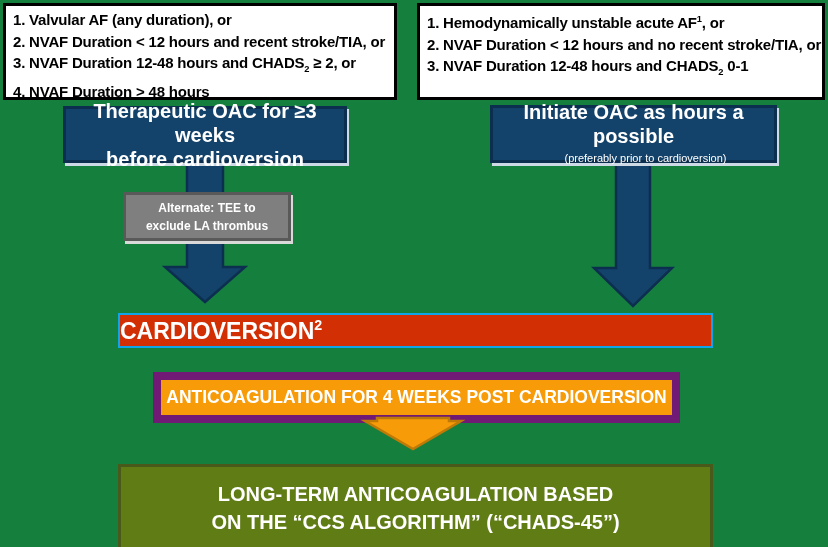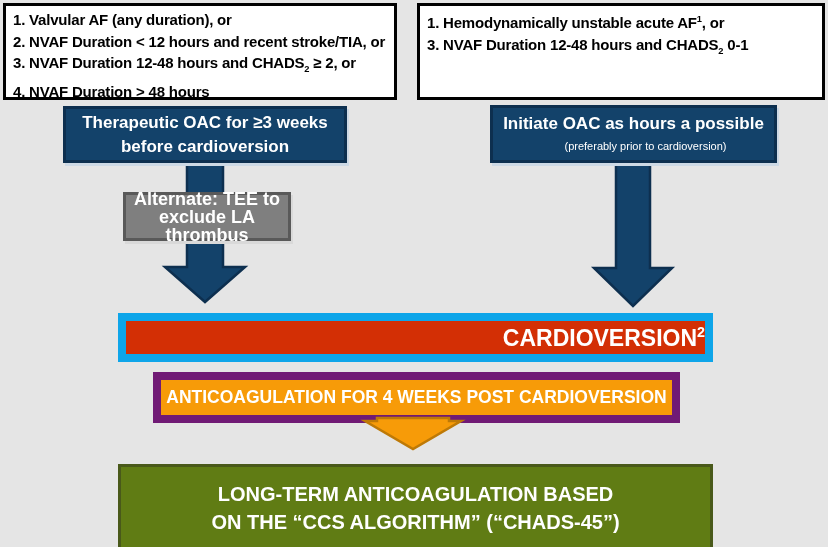--- a/index.html
+++ b/index.html
@@ -1,51 +1,51 @@
 <!DOCTYPE html>
 <html><head>
 <meta charset="utf-8">
 <style>
   html,body{margin:0;padding:0;background:#fff;}
   .canvas{
-    position:relative;width:828px;height:547px;background:#e5e5e5;overflow:hidden;
+    position:relative;width:828px;height:547px;background:#15803d;overflow:hidden;
     font-family:"Liberation Sans",sans-serif;
   }
   .abs{position:absolute;box-sizing:border-box;}
   
   .criteria{
     border:3px solid #000;background:#fff;color:#000;
     font-size:15px;font-weight:bold;line-height:21.5px;letter-spacing:-0.2px;
     padding:3px 7px;white-space:nowrap;z-index:2;
   }
   .criteria-left{left:3px;top:3px;width:394px;height:97px;}
   .criteria-right{left:417px;top:3px;width:408px;height:97px;}
   
   .bluebox{
     background:#13426A;border:3px solid #0D2F4F;color:#fff;text-align:center;
     display:flex;flex-direction:column;justify-content:center;z-index:2;
     box-shadow:2px 3px 0 #cdd9e5;
   }
-  .bluebox .main{font-size:17px;font-weight:bold;line-height:24px;}
+  .bluebox .main{font-size:20px;font-weight:bold;line-height:24px;}
   .bluebox .subline{font-size:11px;font-weight:normal;line-height:20px;margin-left:24px;}
   .oac-left{left:63px;top:106px;width:284px;height:57px;}
   .oac-right{left:490px;top:105px;width:287px;height:58px;}
   
   .graybox{
     left:123px;top:192px;width:168px;height:49px;
     background:#7F7F7F;border:3px solid #595959;color:#fff;text-align:center;
     display:flex;flex-direction:column;justify-content:center;
-    font-size:18px;font-weight:bold;line-height:18px;z-index:3;
+    font-size:12px;font-weight:bold;line-height:18px;z-index:3;
     box-shadow:2px 3px 0 #d9d9d9;
   }
   
   .redbox{
-    left:118px;top:313px;width:595px;height:49px;
-    background:#D32F05;border:8px solid #0ea5e9;color:#fff;
-    display:flex;align-items:center;justify-content:flex-end;
+    left:118px;top:313px;width:595px;height:35px;
+    background:#D32F05;border:2px solid #0ea5e9;color:#fff;
+    display:flex;align-items:center;justify-content:flex-start;
     font-size:23px;font-weight:bold;z-index:2;
   }
   
   .orangebox{
     left:153px;top:372px;width:527px;height:51px;
     background:#F79B08;border:8px solid #701a75;color:#fff;
     display:flex;align-items:center;justify-content:center;
     font-size:17.5px;font-weight:bold;z-index:2;
   }
   
@@ -72,20 +72,21 @@
 
   <div class="abs criteria criteria-left">
     <div><span>1. Valvular AF (any duration), or</span></div>
     <div><span>2. NVAF Duration &lt; 12 hours and recent stroke/TIA, or</span></div>
     <div><span>3. NVAF Duration 12-48 hours and CHADS</span><span class="sub">2</span><span> ≥ 2, or</span></div>
     <div><span>4. NVAF Duration &gt; 48 hours</span></div>
   </div>
 
   <div class="abs criteria criteria-right">
     <div><span>1. Hemodynamically unstable acute AF</span><span class="sup">1</span><span>, or</span></div>
+    <div><span>2. NVAF Duration &lt; 12 hours and no recent stroke/TIA, or</span></div>
     <div><span>3. NVAF Duration 12-48 hours and CHADS</span><span class="sub">2</span><span> 0-1</span></div>
   </div>
 
   <div class="abs bluebox oac-left">
     <div class="main">Therapeutic OAC for ≥3 weeks</div>
     <div class="main">before cardioversion</div>
   </div>
 
   <div class="abs bluebox oac-right">
     <div class="main">Initiate OAC as hours a possible</div>

